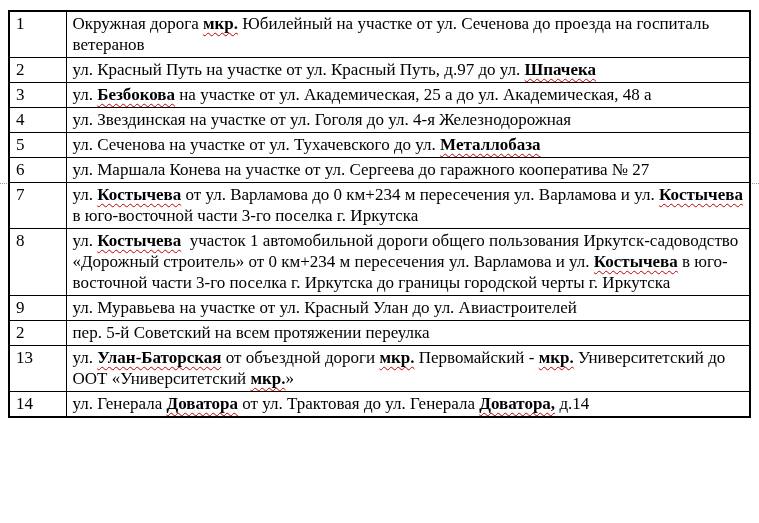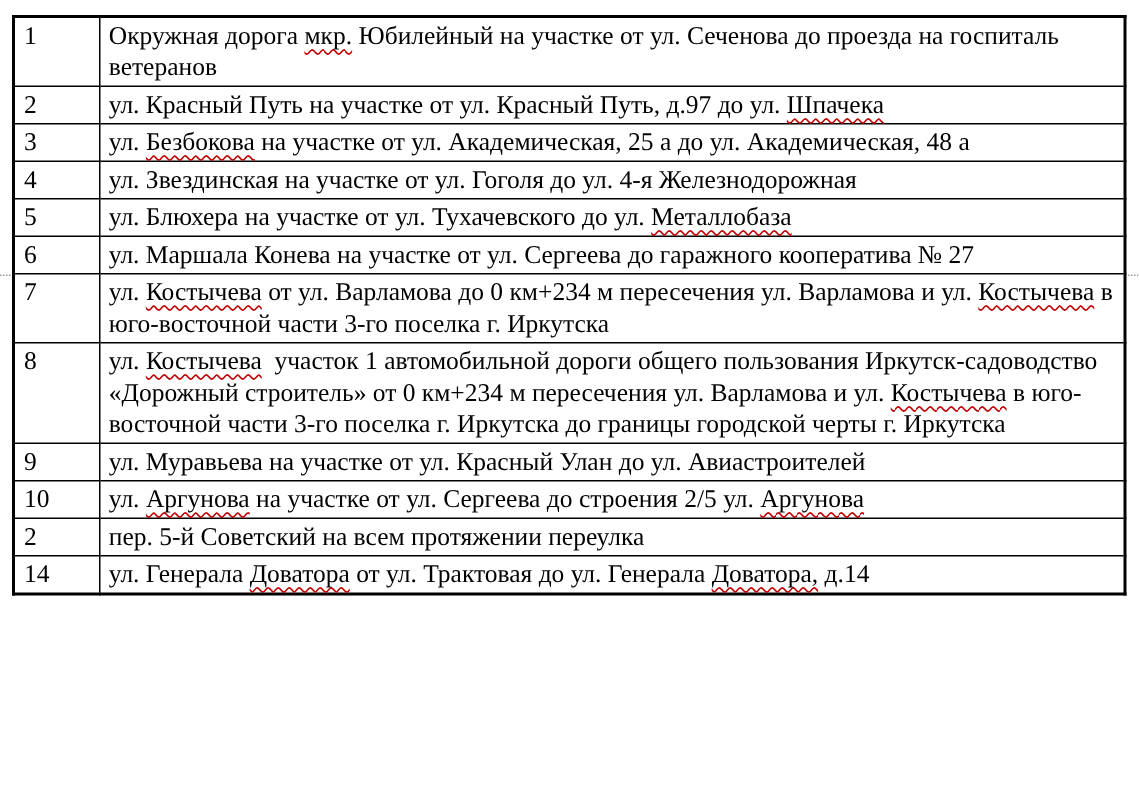--- a/index.html
+++ b/index.html
@@ -39,20 +39,21 @@
   td.desc {
     white-space: pre-wrap;
   }
   .sp {
     text-decoration-line: underline;
     text-decoration-style: wavy;
     text-decoration-color: #c00000;
     text-decoration-thickness: 1px;
     text-underline-offset: 3px;
     text-decoration-skip-ink: none;
+    font-weight: bold;
   }
   
   .edge-mark {
     position: absolute;
     top: 183px;
     width: 7px;
     height: 0;
     border-top: 1px dotted #999999;
   }
   .edge-mark.left { left: 0; }
@@ -82,45 +83,45 @@
         <tr>
           <td class="num">3</td>
           <td class="desc"><span>ул. </span><span class="sp">Безбокова</span><span> на участке от ул. Академическая, 25 а до ул. Академическая, 48 а</span></td>
         </tr>
         <tr>
           <td class="num">4</td>
           <td class="desc"><span>ул. Звездинская на участке от ул. Гоголя до ул. 4-я Железнодорожная</span></td>
         </tr>
         <tr>
           <td class="num">5</td>
-          <td class="desc"><span>ул. Блюхера на участке от ул. Тухачевского до ул. </span><span class="sp">Металлобаза</span></td>
+          <td class="desc"><span>ул. Сеченова на участке от ул. Тухачевского до ул. </span><span class="sp">Металлобаза</span></td>
         </tr>
         <tr>
           <td class="num">6</td>
           <td class="desc"><span>ул. Маршала Конева на участке от ул. Сергеева до гаражного кооператива № 27</span></td>
         </tr>
         <tr>
           <td class="num">7</td>
           <td class="desc"><span>ул. </span><span class="sp">Костычева</span><span> от ул. Варламова до 0 км+234 м пересечения ул. Варламова и ул. </span><span class="sp">Костычева</span><span> в юго-восточной части 3-го поселка г. Иркутска</span></td>
         </tr>
         <tr>
           <td class="num">8</td>
           <td class="desc"><span>ул. </span><span class="sp">Костычева</span><span>  участок 1 автомобильной дороги общего пользования Иркутск-садоводство «Дорожный строитель» от 0 км+234 м пересечения ул. Варламова и ул. </span><span class="sp">Костычева</span><span> в юго-восточной части 3-го поселка г. Иркутска до границы городской черты г. Иркутска</span></td>
         </tr>
         <tr>
           <td class="num">9</td>
           <td class="desc"><span>ул. Муравьева на участке от ул. Красный Улан до ул. Авиастроителей</span></td>
         </tr>
         <tr>
-          <td class="num">10</td>
-          <td class="desc"><span>ул. </span><span class="sp">Аргунова</span><span> на участке от ул. Сергеева до строения 2/5 ул. </span><span class="sp">Аргунова</span></td>
+          <td class="num">2</td>
+          <td class="desc"><span>пер. 5-й Советский на всем протяжении переулка</span></td>
         </tr>
         <tr>
-          <td class="num">2</td>
-          <td class="desc"><span>пер. 5-й Советский на всем протяжении переулка</span></td>
+          <td class="num">13</td>
+          <td class="desc"><span>ул. </span><span class="sp">Улан-Баторская</span><span> от объездной дороги </span><span class="sp">мкр.</span><span> Первомайский - </span><span class="sp">мкр.</span><span> Университетский до ООТ «Университетский </span><span class="sp">мкр.</span><span>»</span></td>
         </tr>
         <tr>
           <td class="num">14</td>
           <td class="desc"><span>ул. Генерала </span><span class="sp">Доватора</span><span> от ул. Трактовая до ул. Генерала </span><span class="sp">Доватора,</span><span> д.14</span></td>
         </tr>
       </tbody>
   </table>
 </div>
 
 </body></html>

